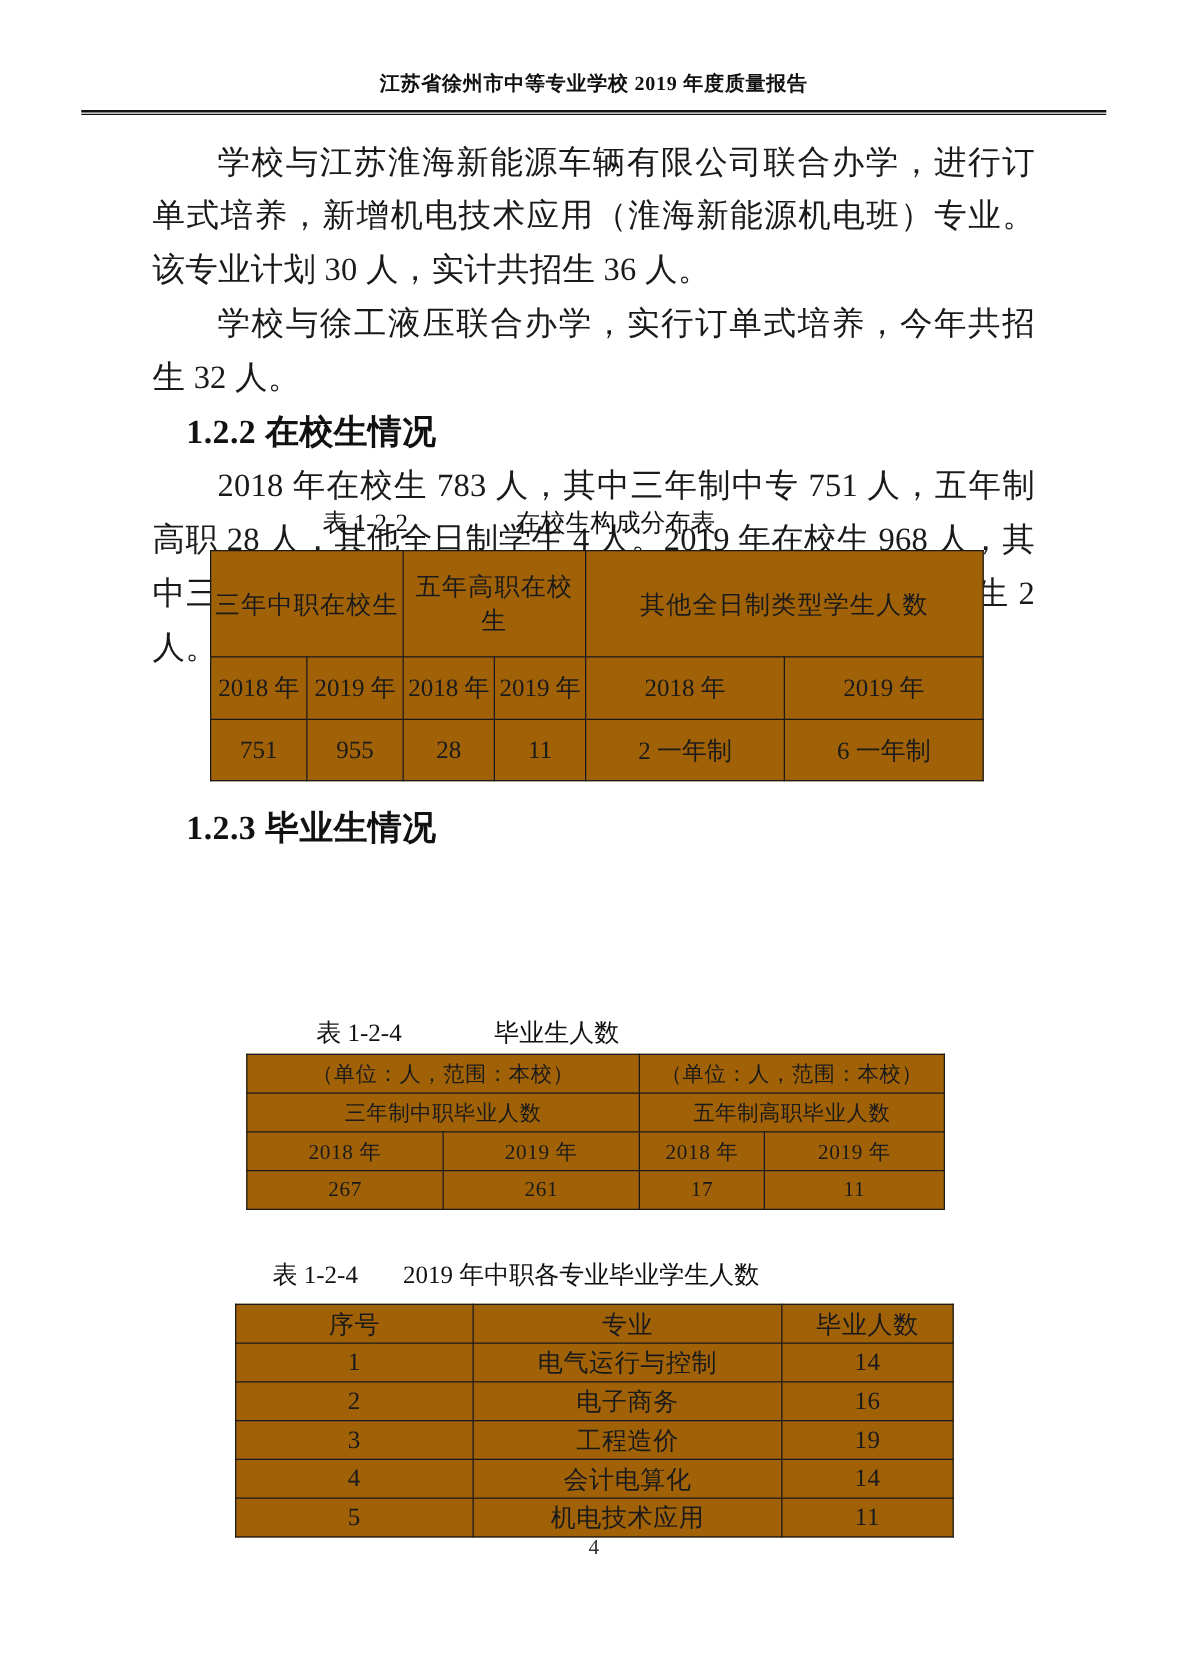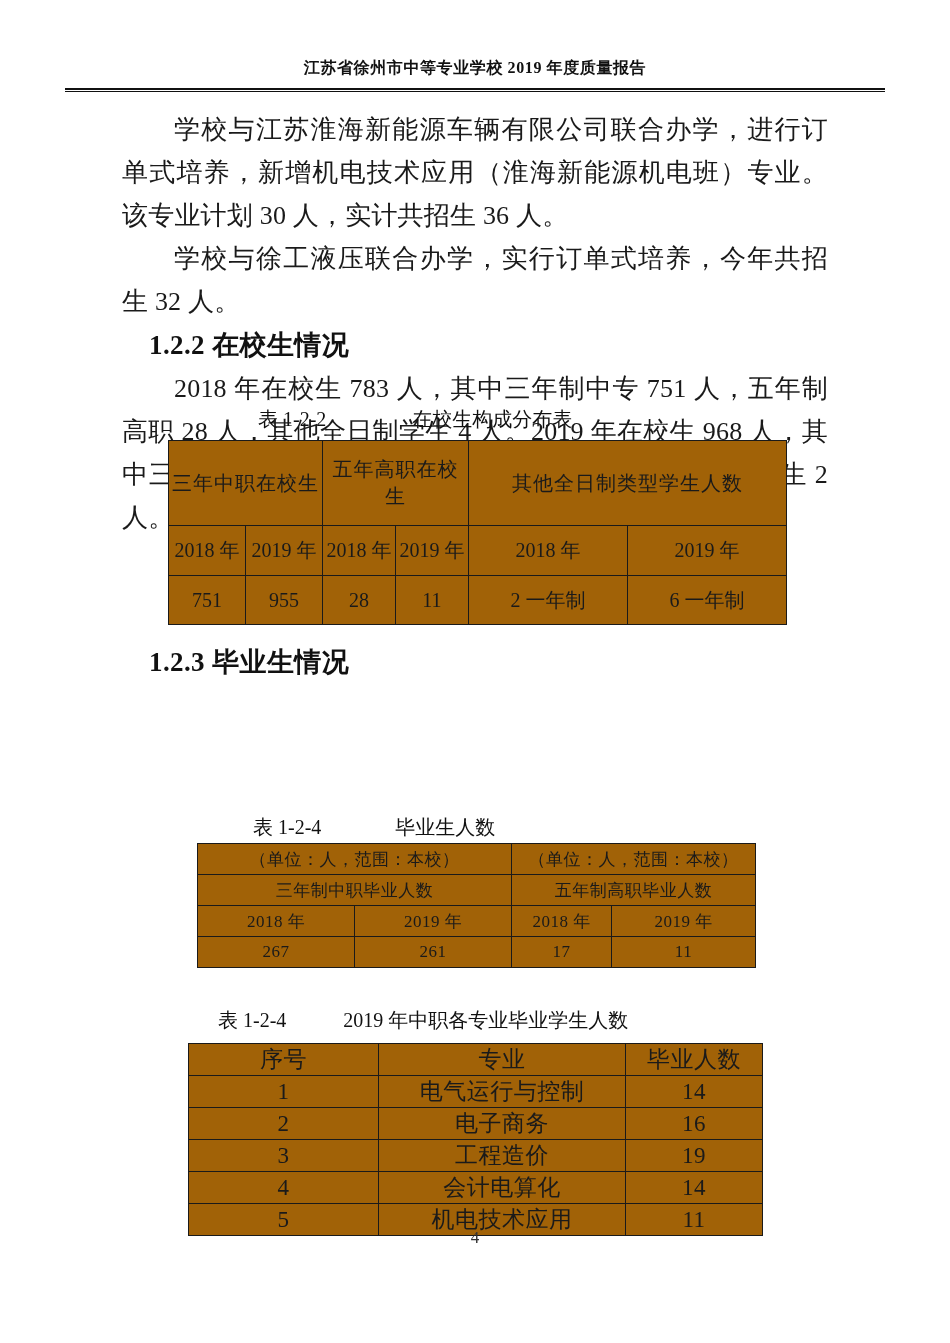--- a/index.html
+++ b/index.html
@@ -87,21 +87,21 @@
     white-space: nowrap;
   }
   .cap-1-2-2 { position: absolute; left: 258px; top: 402px; }
   .cap-1-2-2 .cap-num { display: inline-block; }
   .cap-1-2-2 .cap-name { display: inline-block; margin-left: 86px; }
 
   .cap-1-2-3 { position: absolute; left: 253px; top: 810px; }
   .cap-1-2-3 .cap-name { display: inline-block; margin-left: 74px; }
 
   .cap-1-2-4 { position: absolute; left: 218px; top: 1003px; }
-  .cap-1-2-4 .cap-name { display: inline-block; margin-left: 57px; }
+  .cap-1-2-4 .cap-name { display: inline-block; margin-left: 36px; }
 
   
   table.doc-table {
     position: absolute;
     border-collapse: collapse;
     table-layout: fixed;
     background: #a16207;
   }
   table.doc-table td {
     border: 1.6px solid #1a1a1a;
@@ -129,21 +129,21 @@
     width: 558px;
   }
   #table-1-2-3 td { font-size: 17px; height: 30px; letter-spacing: 0.5px; }
 
   
   #table-1-2-4 {
     left: 188px;
     top: 1043px;
     width: 574px;
   }
-  #table-1-2-4 td { font-size: 23px; height: 30px; letter-spacing: 0.5px; margin-top: 44px; }
+  #table-1-2-4 td { font-size: 20px; height: 30px; letter-spacing: 0.5px; margin-top: 44px; }
 
   
   .page-number {
     position: absolute;
     left: 0;
     top: 1228px;
     width: 950px;
     text-align: center;
     font-size: 17px;
     color: #333;

